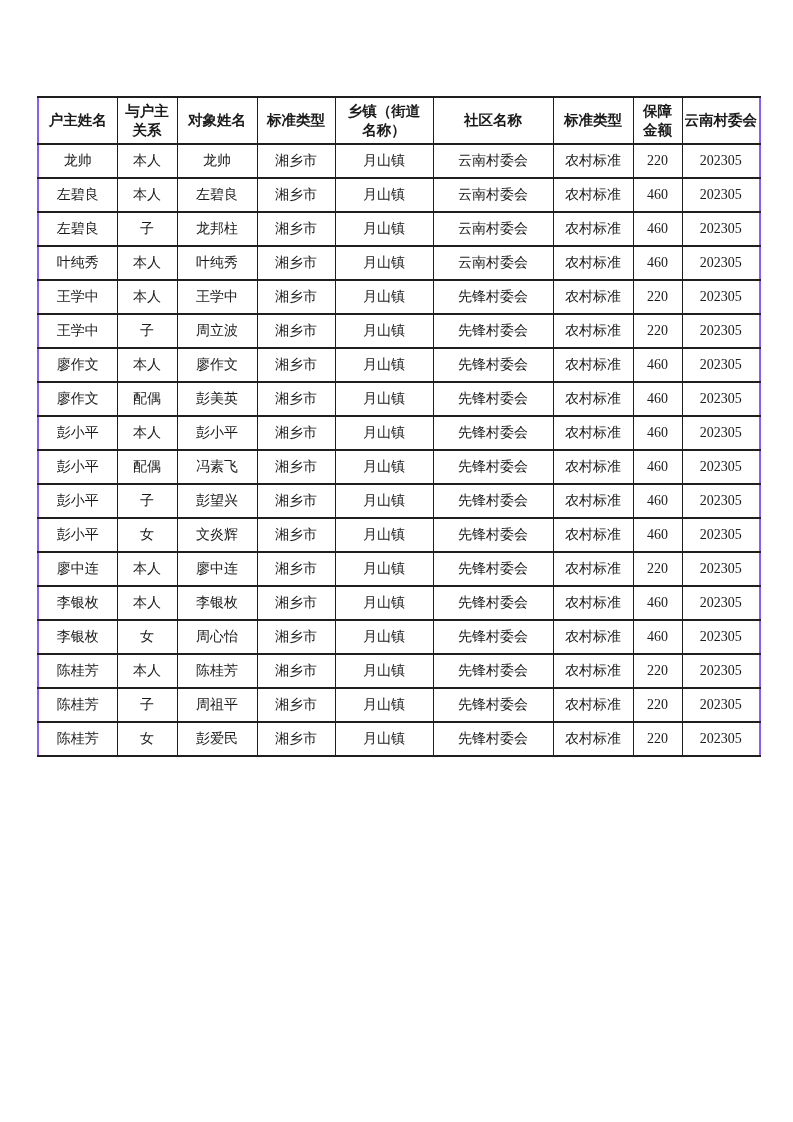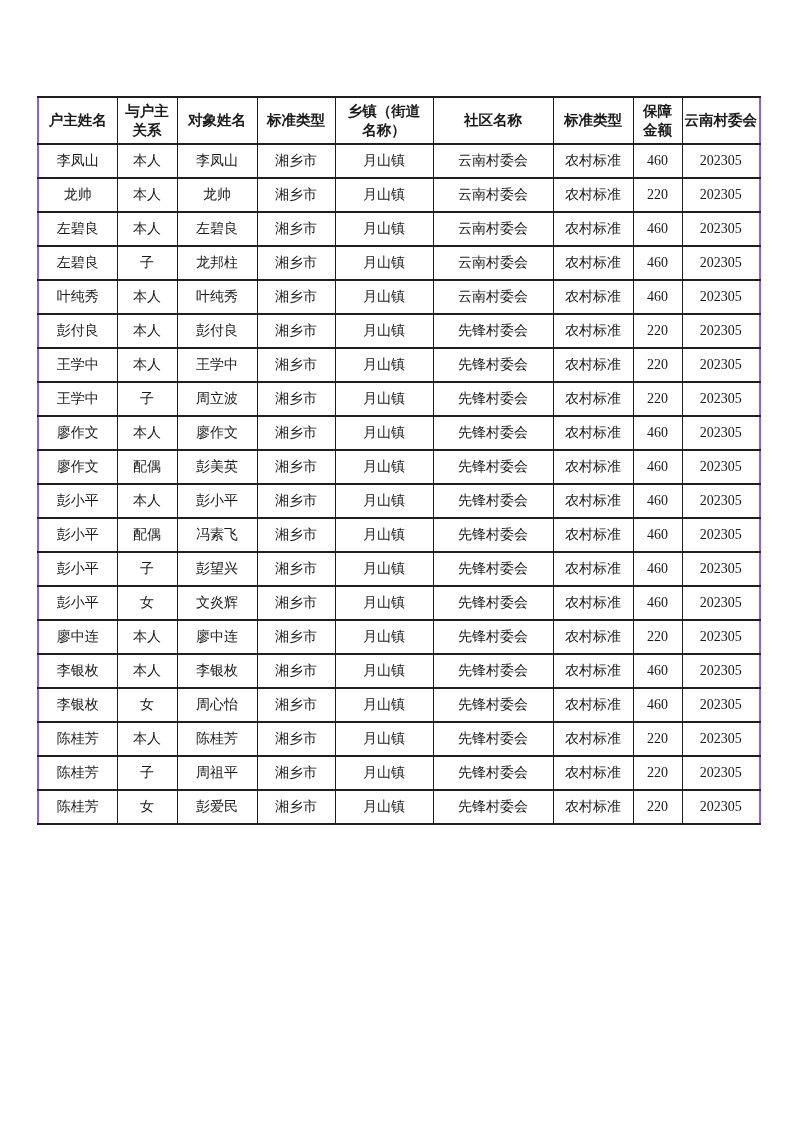--- a/index.html
+++ b/index.html
@@ -90,31 +90,20 @@
 名称）</th>
           <th>社区名称</th>
           <th>标准类型</th>
           <th>保障
 金额</th>
           <th>云南村委会</th>
         </tr>
     </thead>
     <tbody id="table-body">
         <tr>
-          <td>李凤山</td>
-          <td>本人</td>
-          <td>李凤山</td>
-          <td>湘乡市</td>
-          <td>月山镇</td>
-          <td>云南村委会</td>
-          <td>农村标准</td>
-          <td>460</td>
-          <td>202305</td>
-        </tr>
-        <tr>
           <td>龙帅</td>
           <td>本人</td>
           <td>龙帅</td>
           <td>湘乡市</td>
           <td>月山镇</td>
           <td>云南村委会</td>
           <td>农村标准</td>
           <td>220</td>
           <td>202305</td>
         </tr>
@@ -142,31 +131,20 @@
         </tr>
         <tr>
           <td>叶纯秀</td>
           <td>本人</td>
           <td>叶纯秀</td>
           <td>湘乡市</td>
           <td>月山镇</td>
           <td>云南村委会</td>
           <td>农村标准</td>
           <td>460</td>
-          <td>202305</td>
-        </tr>
-        <tr>
-          <td>彭付良</td>
-          <td>本人</td>
-          <td>彭付良</td>
-          <td>湘乡市</td>
-          <td>月山镇</td>
-          <td>先锋村委会</td>
-          <td>农村标准</td>
-          <td>220</td>
           <td>202305</td>
         </tr>
         <tr>
           <td>王学中</td>
           <td>本人</td>
           <td>王学中</td>
           <td>湘乡市</td>
           <td>月山镇</td>
           <td>先锋村委会</td>
           <td>农村标准</td>

